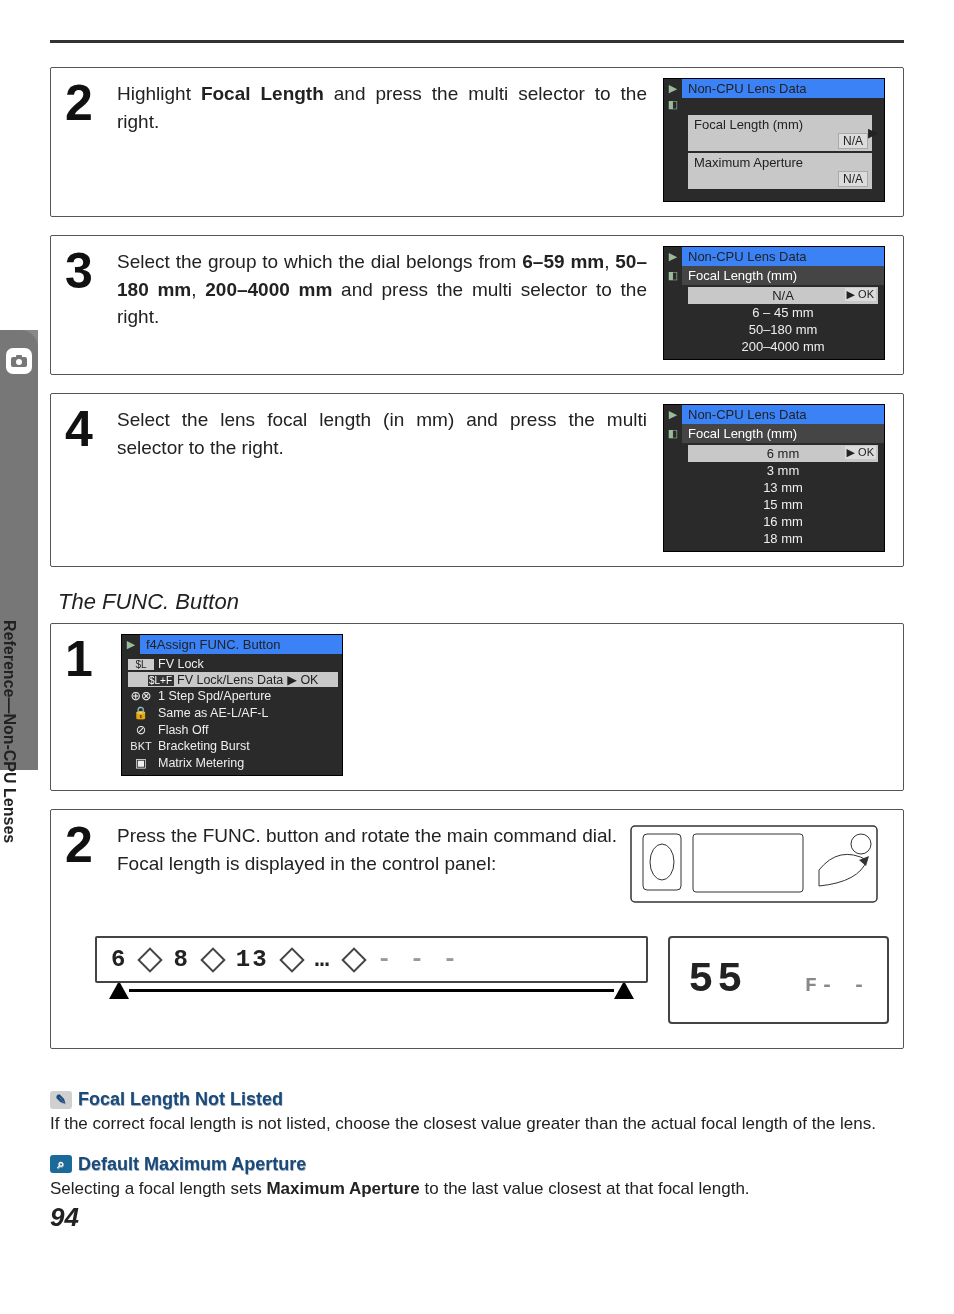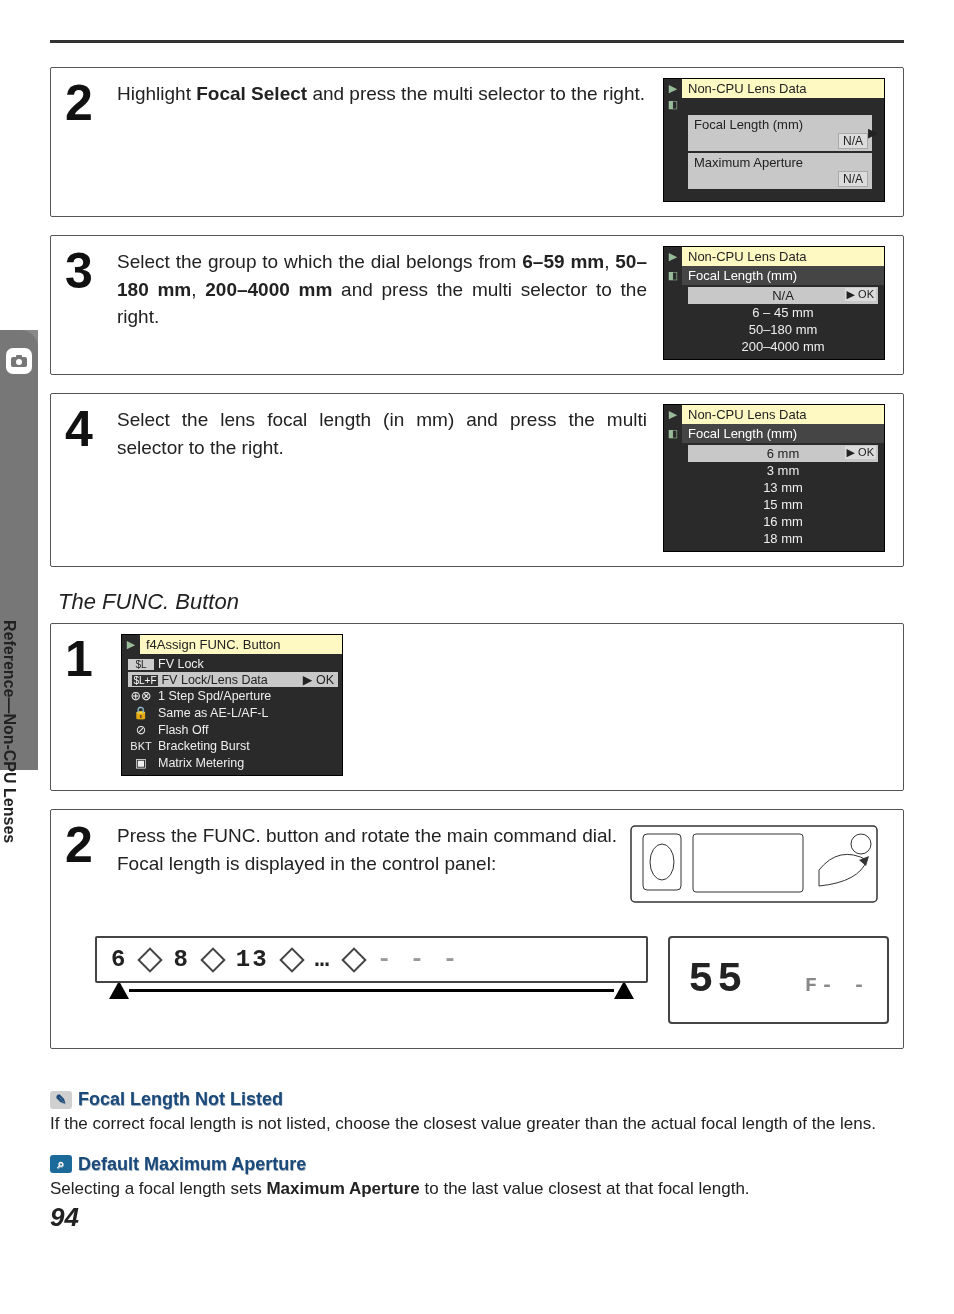--- a/index.html
+++ b/index.html
@@ -99,21 +99,21 @@
   }
   .lcd-iconcol {
     width: 18px;
     display: flex;
     align-items: center;
     justify-content: center;
     font-size: 11px;
     color: #9b9;
   }
   .lcd-title {
-    background: #fef9c3;
+    background: #3b82f6;
     color: #222;
     padding: 2px 6px;
     flex: 1;
     font-size: 13px;
   }
   .lcd-sub {
     background: #454545;
     color: #fff;
     padding: 2px 6px;
     flex: 1;
@@ -290,21 +290,21 @@
     <div class="side-text">Reference—Non-CPU Lenses</div>
   </div>
 </div>
 
 <div class="page">
   <hr class="top">
 
   <div class="step-box">
     <div class="step-num">2</div>
     <div class="step-body">
-      <span>Highlight </span><b>Focal Select</b><span> and press the multi selector to the right.</span>
+      <span>Highlight </span><b>Focal Length</b><span> and press the multi selector to the right.</span>
     </div>
     <div class="lcd-col">
       <div class="lcd">
         <div class="lcd-row">
             <div class="lcd-iconcol">▶</div>
             <div class="lcd-title">Non-CPU Lens Data</div>
           </div>
         <div class="lcd-row">
             <div class="lcd-iconcol">◧</div>
             <div style="flex:1"></div>
@@ -388,21 +388,21 @@
       <div class="lcd lcd-func">
         <div class="lcd-row">
             <div class="lcd-iconcol">▶</div>
             <div class="lcd-title">f4Assign FUNC. Button</div>
           </div>
         <div style="padding:2px 4px 4px 6px">
           <div class="lcd-func-row">
               <span style="min-width:26px;display:inline-block;background:#ccc;color:#222;font-size:10px;text-align:center">$L</span>
               <span>FV Lock</span>
             </div>
-          <div class="lcd-func-row lcd-func-sel" style="justify-content:space-between">
+          <div class="lcd-func-row lcd-func-sel" style="justify-content:center">
               <span><span style="min-width:26px;display:inline-block;background:#333;color:#fff;font-size:10px;text-align:center">$L+F</span> <span>FV Lock/Lens Data</span></span>
               <span>▶ OK</span>
             </div>
           <div class="lcd-func-row">
               <span style="min-width:26px;text-align:center">⊕⊗</span>
               <span>1 Step Spd/Aperture</span>
             </div>
           <div class="lcd-func-row">
               <span style="min-width:26px;text-align:center">🔒</span>
               <span>Same as AE-L/AF-L</span>

